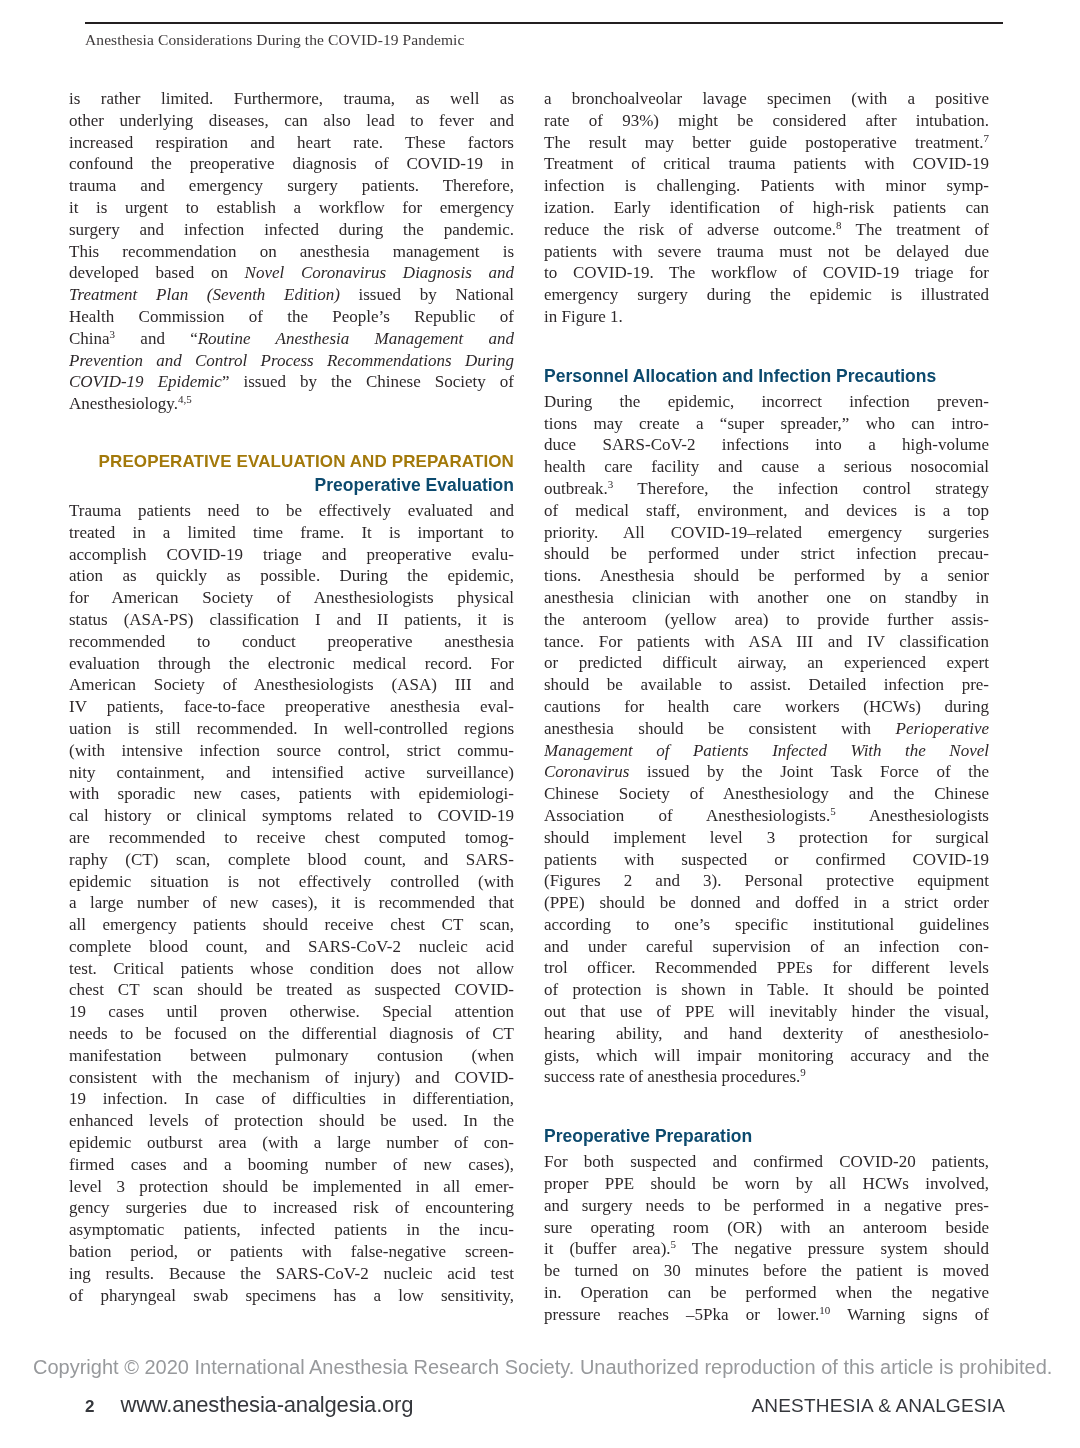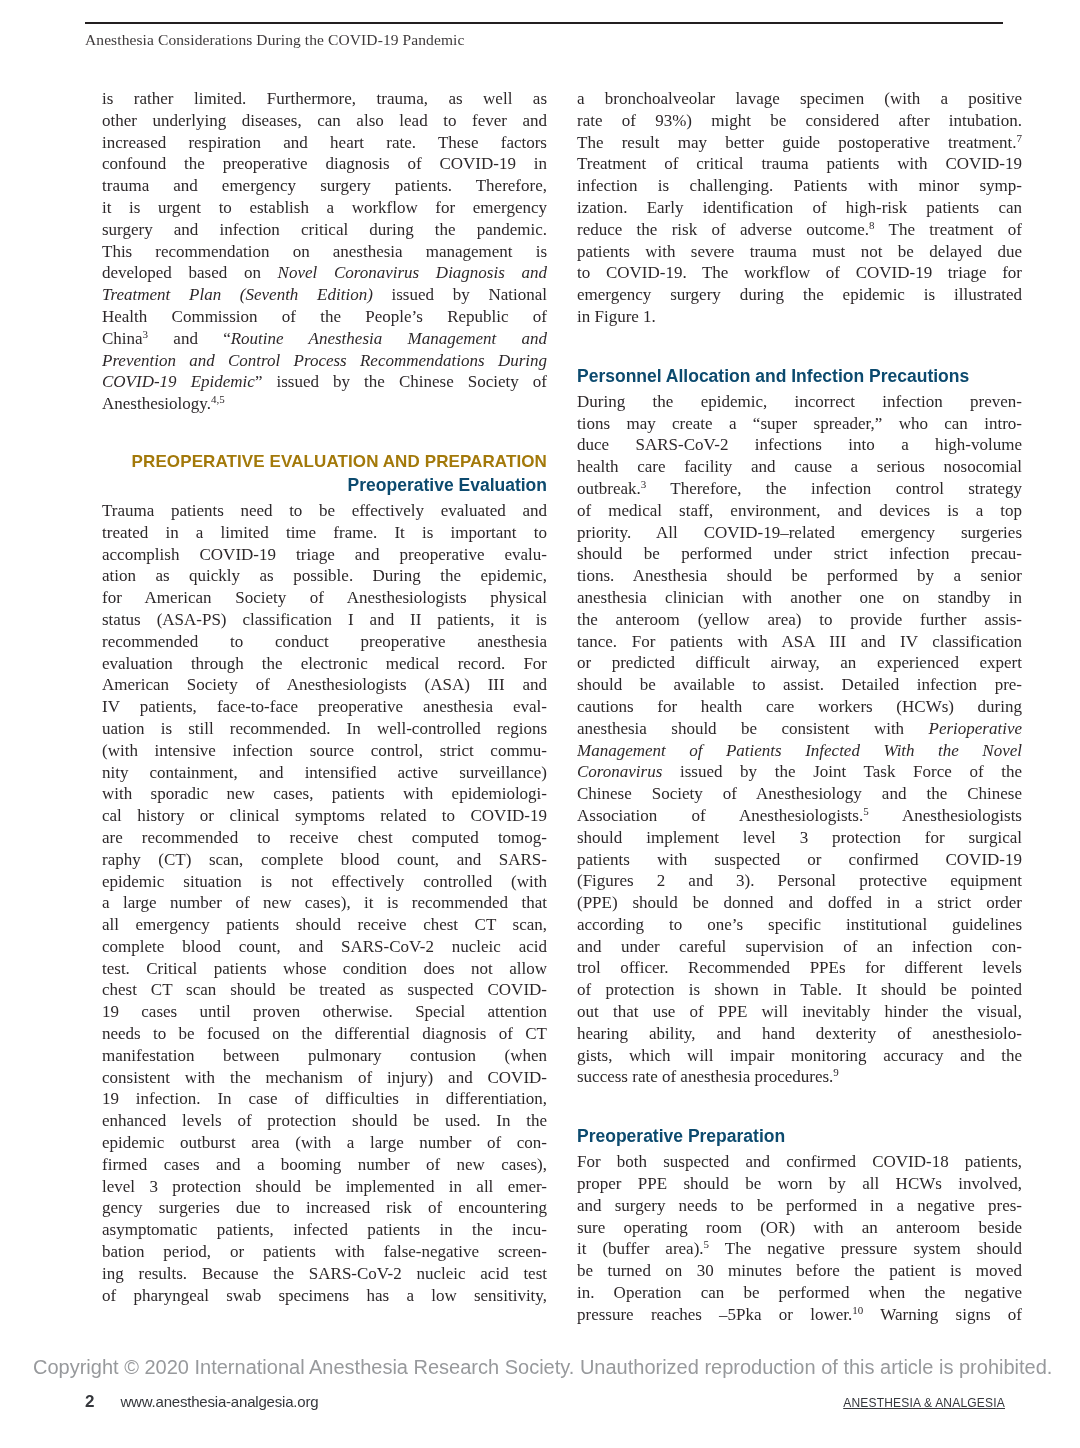--- a/index.html
+++ b/index.html
@@ -15,21 +15,21 @@
     position:absolute;top:22px;left:85px;width:918px;height:2px;
     background:#231f20;
   }
   .running-head{
     position:absolute;top:30px;left:85px;
     font:15.5px/20px "Liberation Serif", serif;
     color:#3e3a3b;
     letter-spacing:.1px;
   }
   .columns{
-    position:absolute;top:88px;left:102px;width:920px;
+    position:absolute;top:88px;left:69px;width:920px;
     display:flex;gap:30px;
   }
   .col{width:445px;}
   .para{margin:0;}
   .ln{
     font:17px/21.8px "Liberation Serif", serif;
     color:#2d282a;
     text-align:justify;
     text-align-last:justify;
     overflow:hidden;
@@ -54,22 +54,22 @@
     margin:38px 0 4px 0;
   }
   .sec-head + .sub-head{margin-top:3px;text-align:right;}
   .footer-row{
     position:absolute;top:1392px;left:85px;width:920px;
     display:flex;align-items:baseline;
     font-family:"Liberation Sans", sans-serif;
     color:#35373c;
   }
   .page-number{font-weight:bold;font-size:17px;}
-  .journal-url{font-size:15px;margin-left:26px;letter-spacing:-.2px;}
-  .journal-name{margin-left:auto;font-size:12px;letter-spacing:.2px;text-decoration:underline;}
+  .journal-url{font-size:22px;margin-left:26px;letter-spacing:-.2px;}
+  .journal-name{margin-left:auto;font-size:19px;letter-spacing:.2px;}
   .copyright{
     position:absolute;top:1354px;left:33px;width:1047px;
     font:20px/26px "Liberation Sans", sans-serif;
     color:#97999c;
     white-space:nowrap;overflow:hidden;
   }
 </style>
 </head>
 <body>
 
@@ -79,21 +79,21 @@
 
   <div class="columns">
     <div class="col" id="col-left">
         <div class="para">
           <div class="ln"><span>is rather limited. Furthermore, trauma, as well as</span></div>
           <div class="ln"><span>other underlying diseases, can also lead to fever and</span></div>
           <div class="ln"><span>increased respiration and heart rate. These factors</span></div>
           <div class="ln"><span>confound the preoperative diagnosis of COVID-19 in</span></div>
           <div class="ln"><span>trauma and emergency surgery patients. Therefore,</span></div>
           <div class="ln"><span>it is urgent to establish a workflow for emergency</span></div>
-          <div class="ln"><span>surgery and infection critical during the pandemic.</span></div>
+          <div class="ln"><span>surgery and infection infected during the pandemic.</span></div>
           <div class="ln"><span>This recommendation on anesthesia management is</span></div>
           <div class="ln"><span>developed based on </span><span class="it">Novel Coronavirus Diagnosis and</span></div>
           <div class="ln"><span class="it">Treatment Plan (Seventh Edition)</span><span> issued by National</span></div>
           <div class="ln"><span>Health Commission of the People’s Republic of</span></div>
           <div class="ln"><span>China</span><span class="sup">3</span><span> and “</span><span class="it">Routine Anesthesia Management and</span></div>
           <div class="ln"><span class="it">Prevention and Control Process Recommendations During</span></div>
           <div class="ln"><span class="it">COVID-19 Epidemic</span><span>” issued by the Chinese Society of</span></div>
           <div class="ln end"><span>Anesthesiology.</span><span class="sup">4,5</span></div>
         </div>
         <div class="sec-head">PREOPERATIVE EVALUATION AND PREPARATION</div>
@@ -182,21 +182,21 @@
           <div class="ln"><span>and under careful supervision of an infection con-</span></div>
           <div class="ln"><span>trol officer. Recommended PPEs for different levels</span></div>
           <div class="ln"><span>of protection is shown in Table. It should be pointed</span></div>
           <div class="ln"><span>out that use of PPE will inevitably hinder the visual,</span></div>
           <div class="ln"><span>hearing ability, and hand dexterity of anesthesiolo-</span></div>
           <div class="ln"><span>gists, which will impair monitoring accuracy and the</span></div>
           <div class="ln end"><span>success rate of anesthesia procedures.</span><span class="sup">9</span></div>
         </div>
         <div class="sub-head">Preoperative Preparation</div>
         <div class="para">
-          <div class="ln"><span>For both suspected and confirmed COVID-18 patients,</span></div>
+          <div class="ln"><span>For both suspected and confirmed COVID-20 patients,</span></div>
           <div class="ln"><span>proper PPE should be worn by all HCWs involved,</span></div>
           <div class="ln"><span>and surgery needs to be performed in a negative pres-</span></div>
           <div class="ln"><span>sure operating room (OR) with an anteroom beside</span></div>
           <div class="ln"><span>it (buffer area).</span><span class="sup">5</span><span> The negative pressure system should</span></div>
           <div class="ln"><span>be turned on 30 minutes before the patient is moved</span></div>
           <div class="ln"><span>in. Operation can be performed when the negative</span></div>
           <div class="ln"><span>pressure reaches –5Pka or lower.</span><span class="sup">10</span><span> Warning signs of</span></div>
         </div>
       </div>
   </div>

